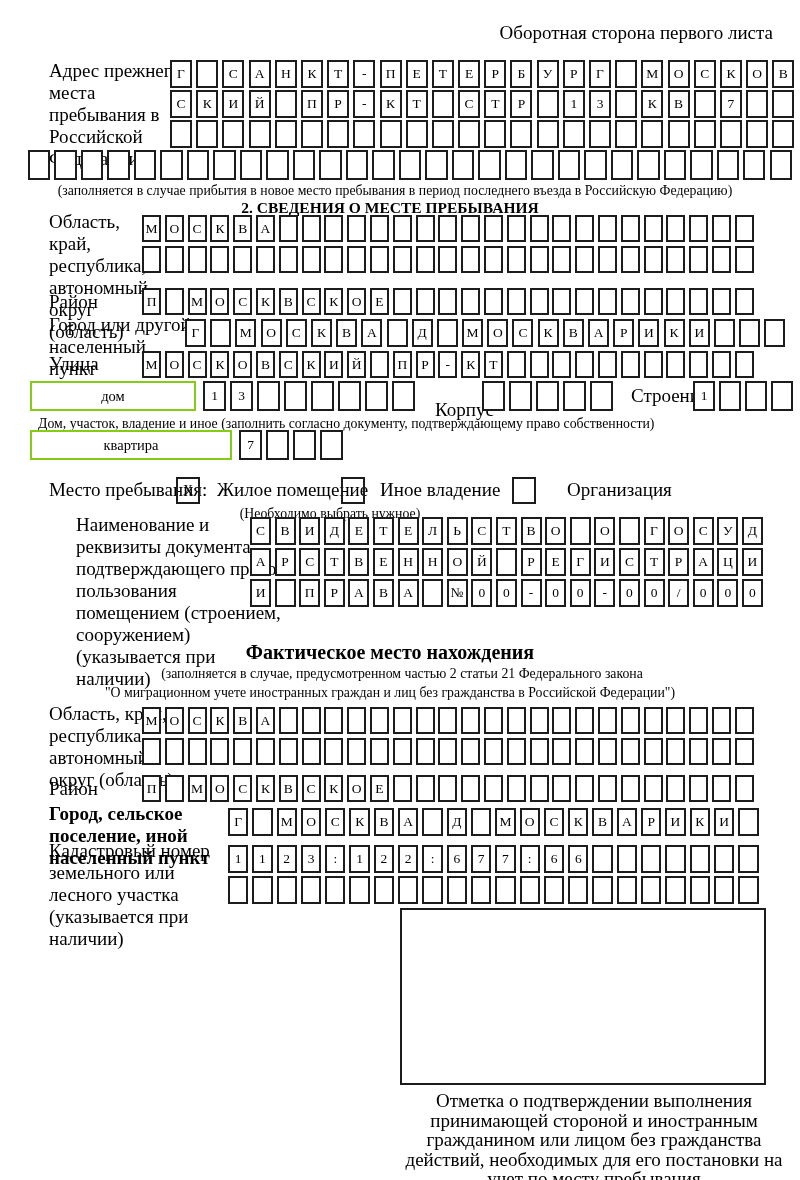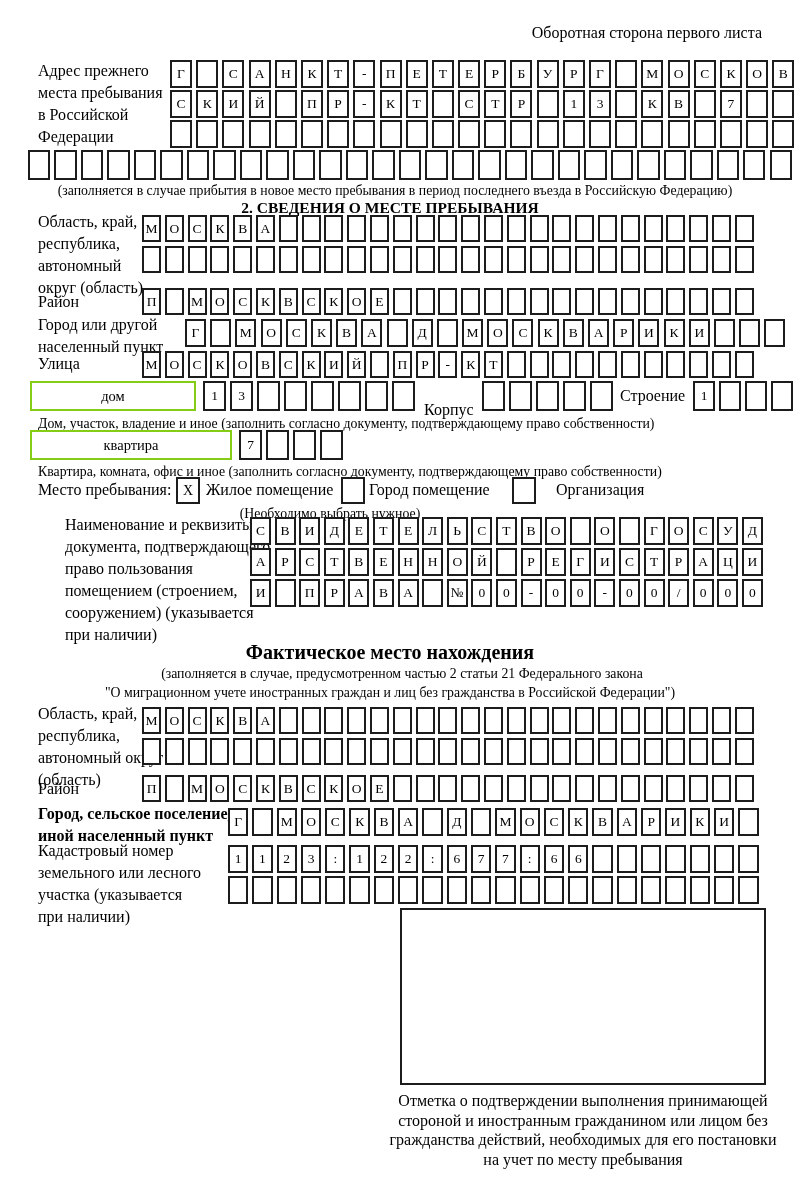--- a/index.html
+++ b/index.html
@@ -1,21 +1,21 @@
 <!DOCTYPE html>
 <html><head>
 <meta charset="utf-8">
 <style>
   html,body { margin:0; padding:0; background:#fff; }
   .page {
     position:relative; width:800px; height:1180px; background:#ffffff;
     font-family:"Liberation Serif", serif; color:#000; overflow:hidden;
   }
   .abs { position:absolute; }
-  .lbl { font-size:16px; line-height:22px; }
+  .lbl { font-size:19px; line-height:22px;padding-left:11px; }
   .note { font-size:13.8px; line-height:18px; }
   .sec-title { font-weight:bold; font-size:15.5px; }
   .center { text-align:center; }
   .cellrow { display:flex; }
   .cell {
     box-sizing:border-box; border:2px solid #1c1c1c; background:#fff; flex:none;
     display:flex; align-items:center; justify-content:center;
     font-size:13.5px; font-family:inherit;
   }
   .sz-a .cell    { width:22px;   height:28px; margin-right:4.2px; }
@@ -342,27 +342,26 @@
     </div>
   <div class="abs note" style="top:415px; left:38px;">Дом, участок, владение и иное (заполнить согласно документу, подтверждающему право собственности)</div>
 
   <div class="abs widebox" style="top:430px; left:30px; width:202px; height:30px;">квартира</div>
   <div class="abs cellrow sz-d" style="top:430px; left:239px;">
       <span class="cell">7</span>
       <span class="cell"></span>
       <span class="cell"></span>
       <span class="cell"></span>
     </div>
-  <div class="abs note" style="top:463px; left:38px;">Квартира, комната, офис и иное (заполнить согласно документу, подтверждающему право собственности)</div>
 
   <div class="abs lbl" style="top:479px; left:38px;">Место пребывания:</div>
   <div class="abs checkbox" style="top:477px; left:176px;">X</div>
   <div class="abs lbl" style="top:479px; left:206px;">Жилое помещение</div>
   <div class="abs checkbox" style="top:477px; left:341px;"></div>
-  <div class="abs lbl" style="top:479px; left:369px;">Город помещение</div>
+  <div class="abs lbl" style="top:479px; left:369px;">Иное владение</div>
   <div class="abs checkbox" style="top:477px; left:512px;"></div>
   <div class="abs lbl" style="top:479px; left:556px;">Организация</div>
   <div class="abs note center" style="top:505px; left:0; width:660px;">(Необходимо выбрать нужное)</div>
 
   <div class="abs lbl" style="top:514px; left:38px; width:208px;margin-left:27px;">Наименование и реквизиты документа, подтверждающего право пользования помещением (строением, сооружением) (указывается при наличии)</div>
   <div class="abs stack-3" style="top:517px; left:250px;">
     <div class="cellrow sz-e">
         <span class="cell">С</span>
         <span class="cell">В</span>
         <span class="cell">И</span>

